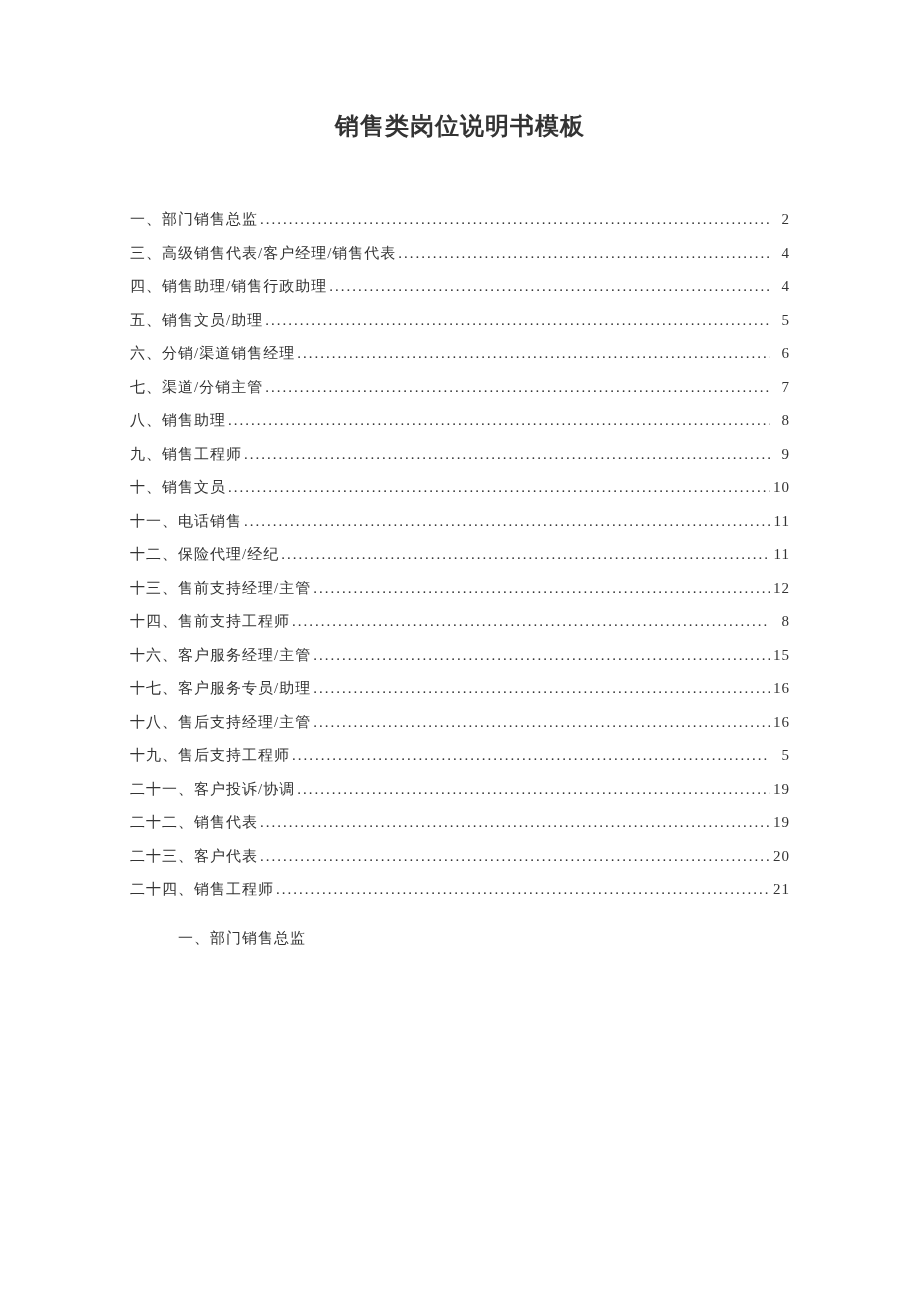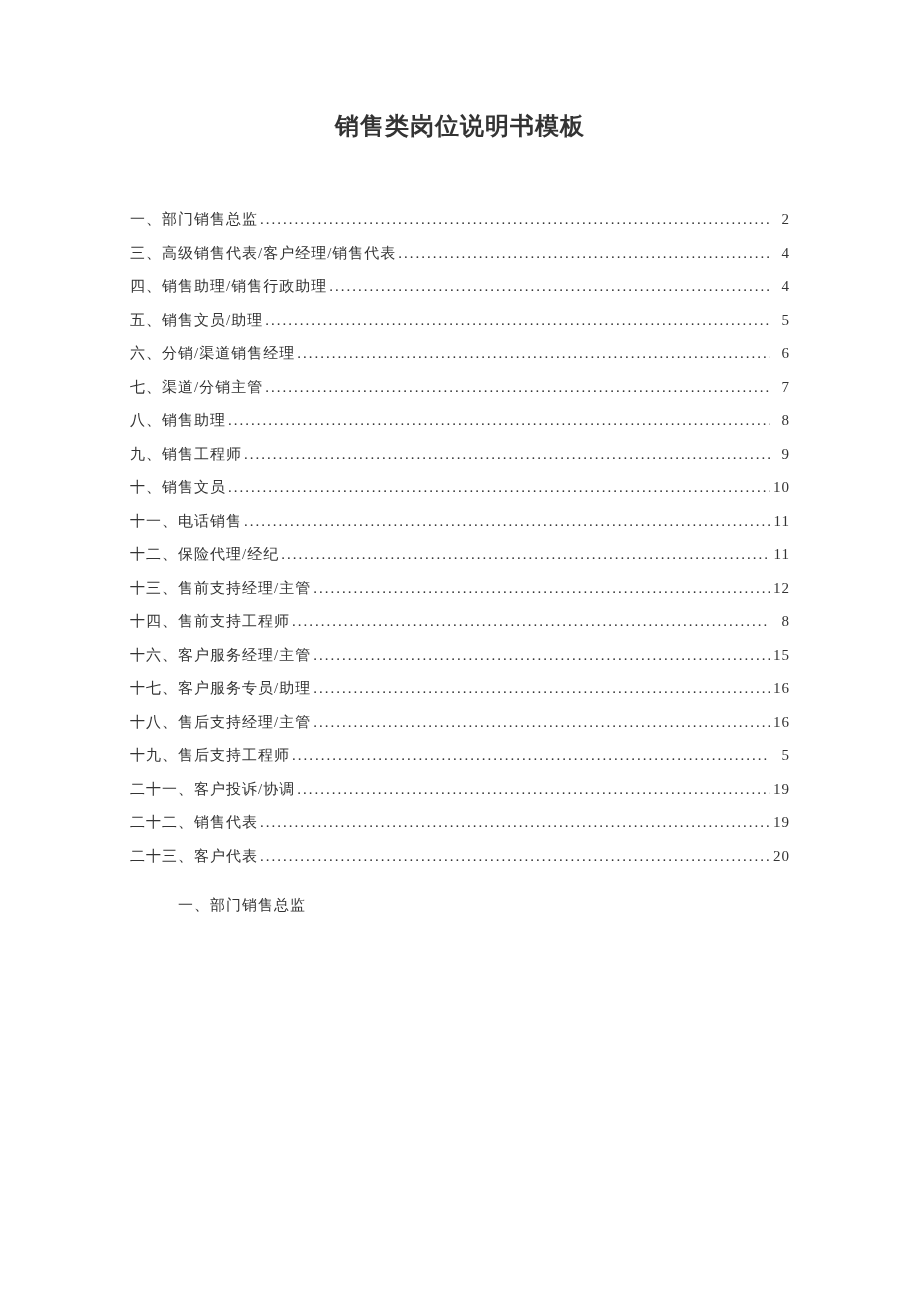--- a/index.html
+++ b/index.html
@@ -154,15 +154,20 @@
   <div class="toc-row">
       <span class="toc-label">二十二、销售代表</span>
       <span class="toc-leader"></span>
       <span class="toc-page">19</span>
     </div>
   <div class="toc-row">
       <span class="toc-label">二十三、客户代表</span>
       <span class="toc-leader"></span>
       <span class="toc-page">20</span>
     </div>
+  <div class="toc-row">
+      <span class="toc-label">二十四、销售工程师</span>
+      <span class="toc-leader"></span>
+      <span class="toc-page">21</span>
+    </div>
 </div>
 
 <div class="section-heading">一、部门销售总监</div>
 
 </body></html>

